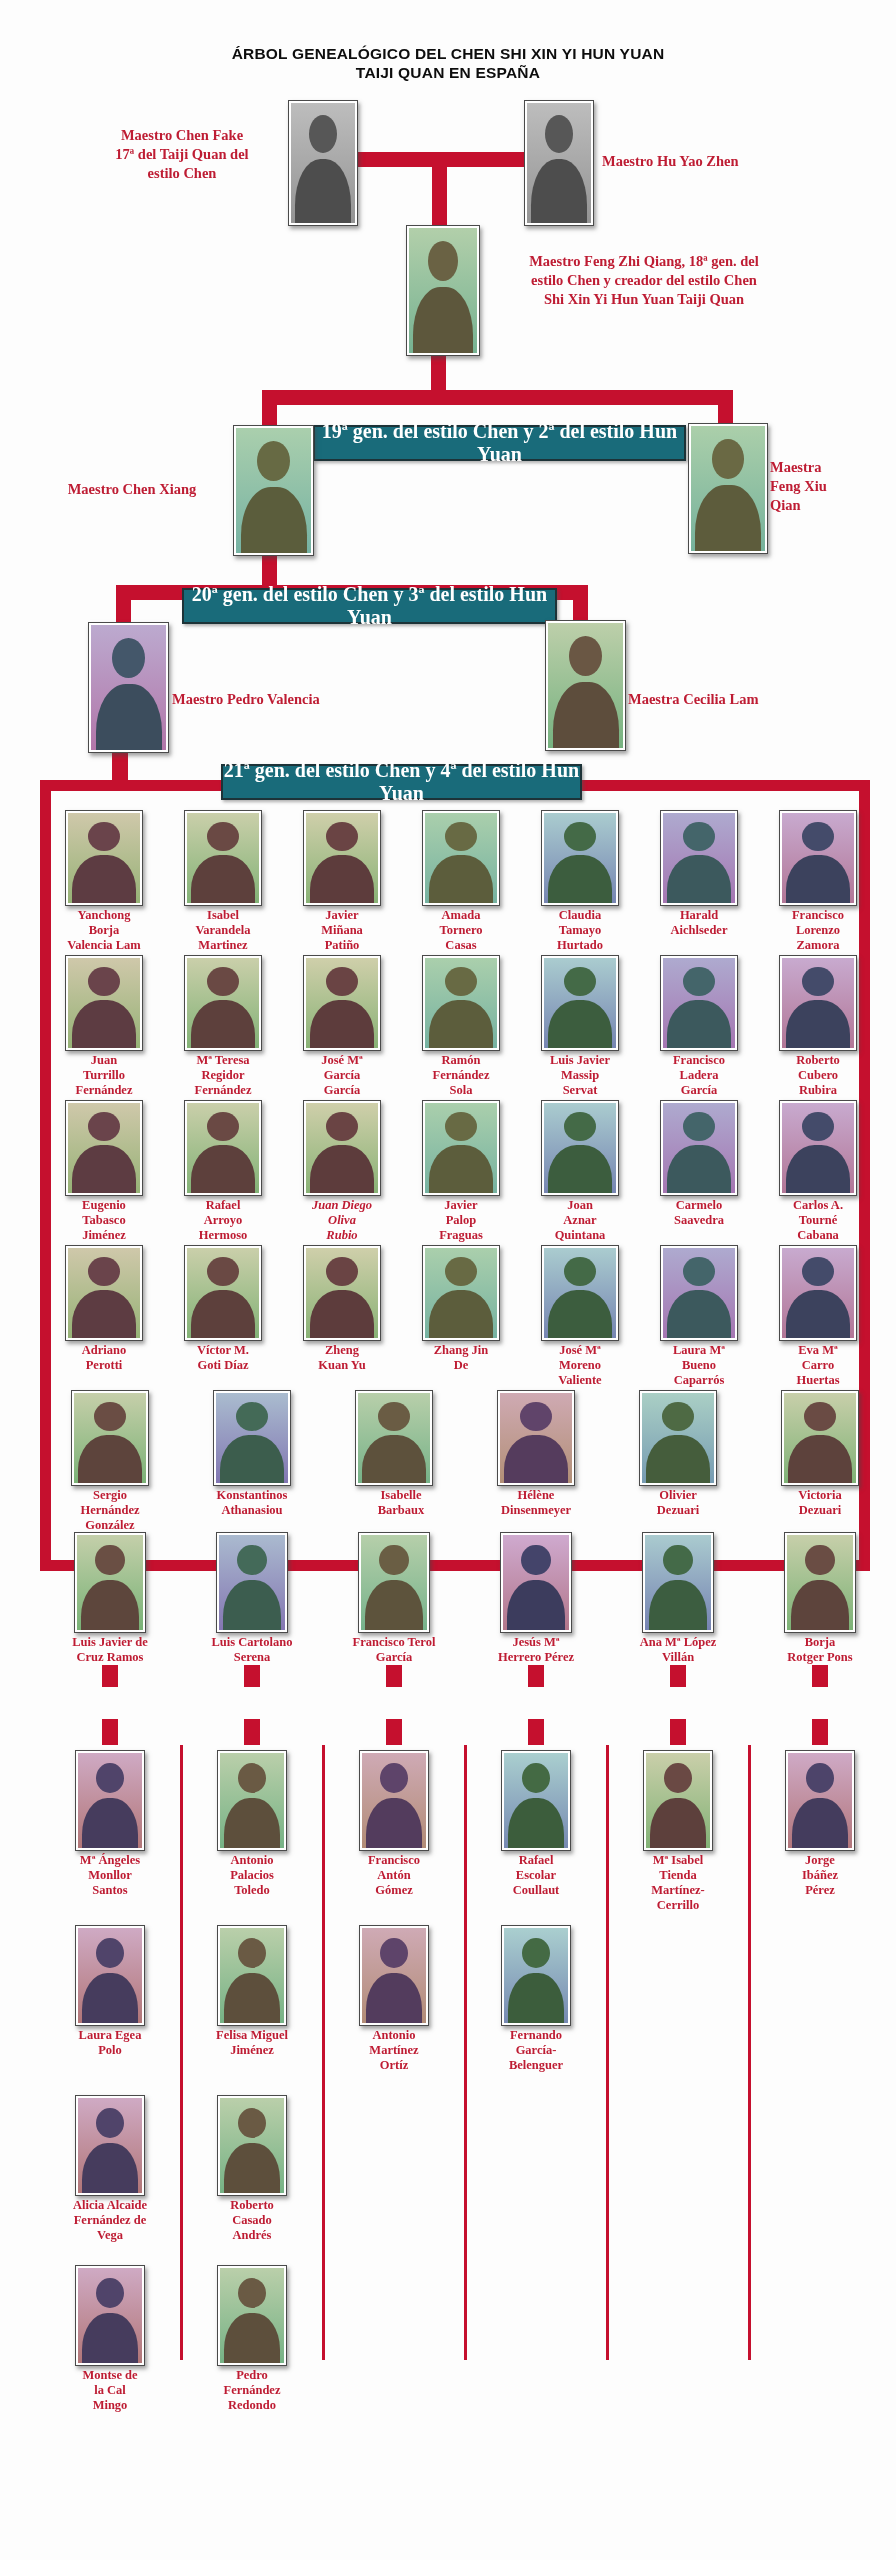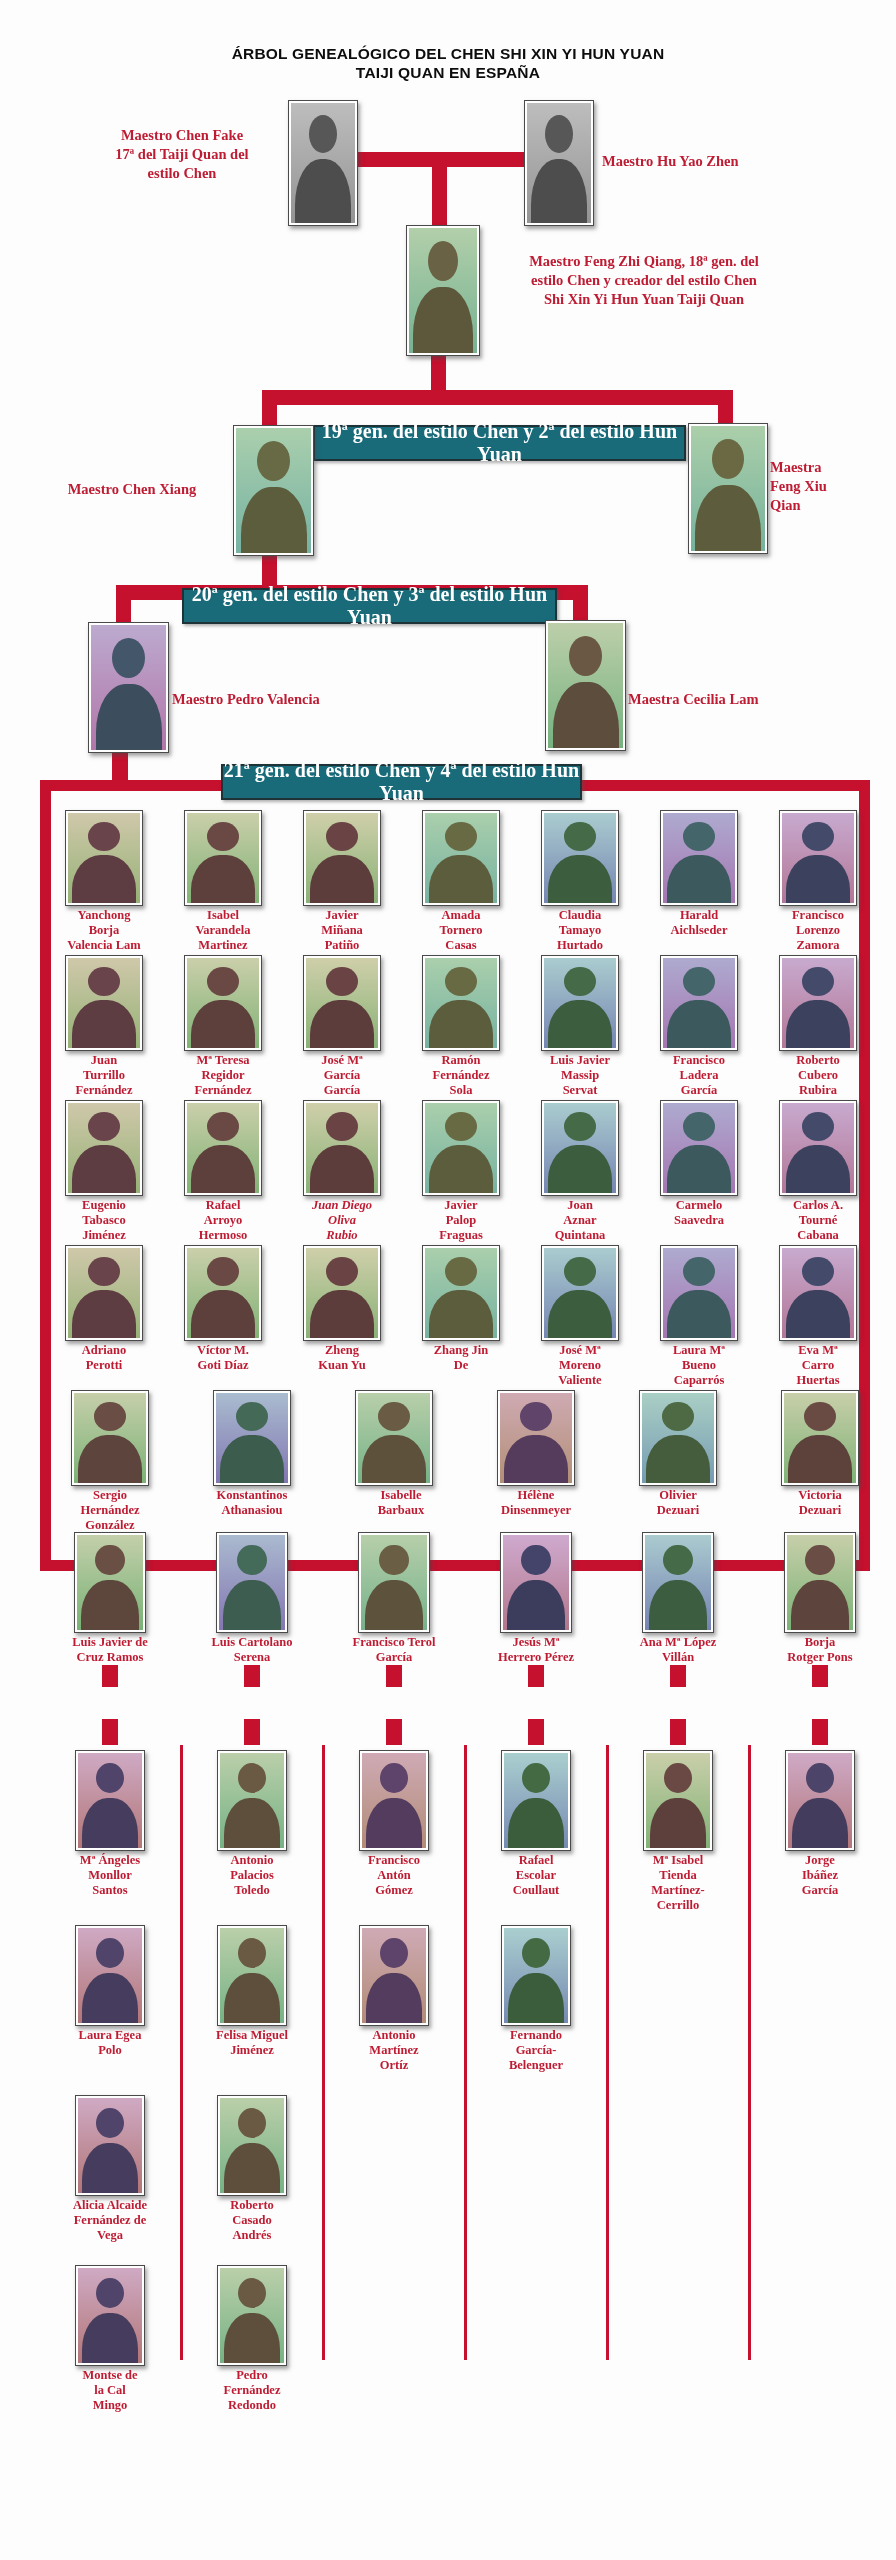--- a/index.html
+++ b/index.html
@@ -587,15 +587,15 @@
 Martínez-
 Cerrillo</div>
       <div class="photo" style="left:785px;top:1750px;width:64px;height:95px;">
         <div class="ph-inner" style="background: linear-gradient(rgb(207, 170, 198), rgb(178, 118, 123));">
           <div class="ph-head" style="background: rgb(77, 68, 106);"></div>
           <div class="ph-fig" style="background: rgb(68, 60, 93);"></div>
         </div>
       </div>
       <div class="pname" style="left:763px;top:1853px;width:114px;">Jorge
 Ibáñez
-García</div>
+Pérez</div>
     </div>
 </div>
 
 </body></html>

